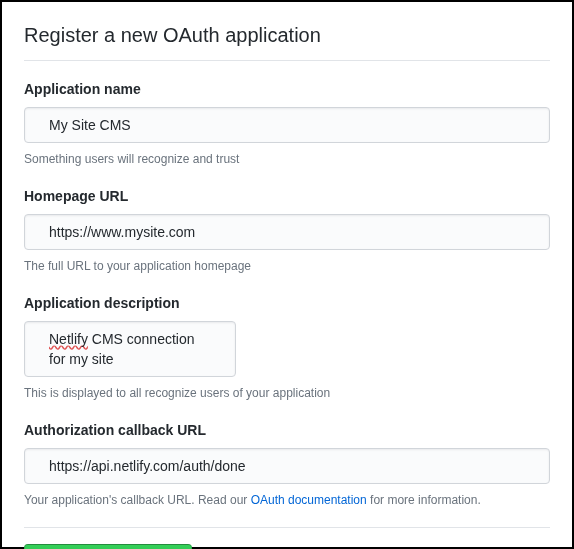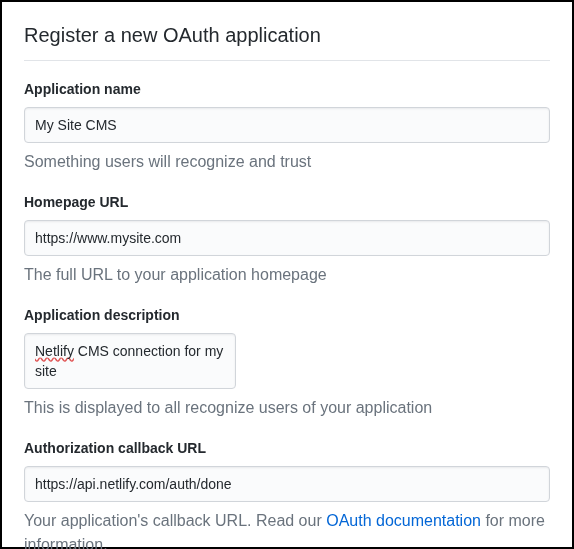--- a/index.html
+++ b/index.html
@@ -30,37 +30,37 @@
     }
     .form-label {
       display: block;
       font-weight: 600;
       font-size: 14px;
       color: #24292e;
       margin-bottom: 7px;
     }
     .form-input, .form-textarea {
       width: 100%;
-      padding: 7px 10px;
+      padding: 7px 24px;
       font-size: 14px;
       line-height: 20px;
       color: #24292e;
       background-color: #fafbfc;
       border: 1px solid #d1d5da;
       border-radius: 4px;
       box-shadow: inset 0 1px 2px rgba(27,31,35,0.075);
       font-family: inherit;
     }
     .form-textarea {
       resize: both;
       min-height: 44px;
       width: 212px;
     }
     .help-text {
-      font-size: 16px;
+      font-size: 12px;
       color: #6a737d;
       margin-top: 7px;
     }
     .help-text a {
       color: #0366d6;
       text-decoration: none;
     }
     .divider {
       border: 0;
       border-top: 1px solid #e1e4e8;

